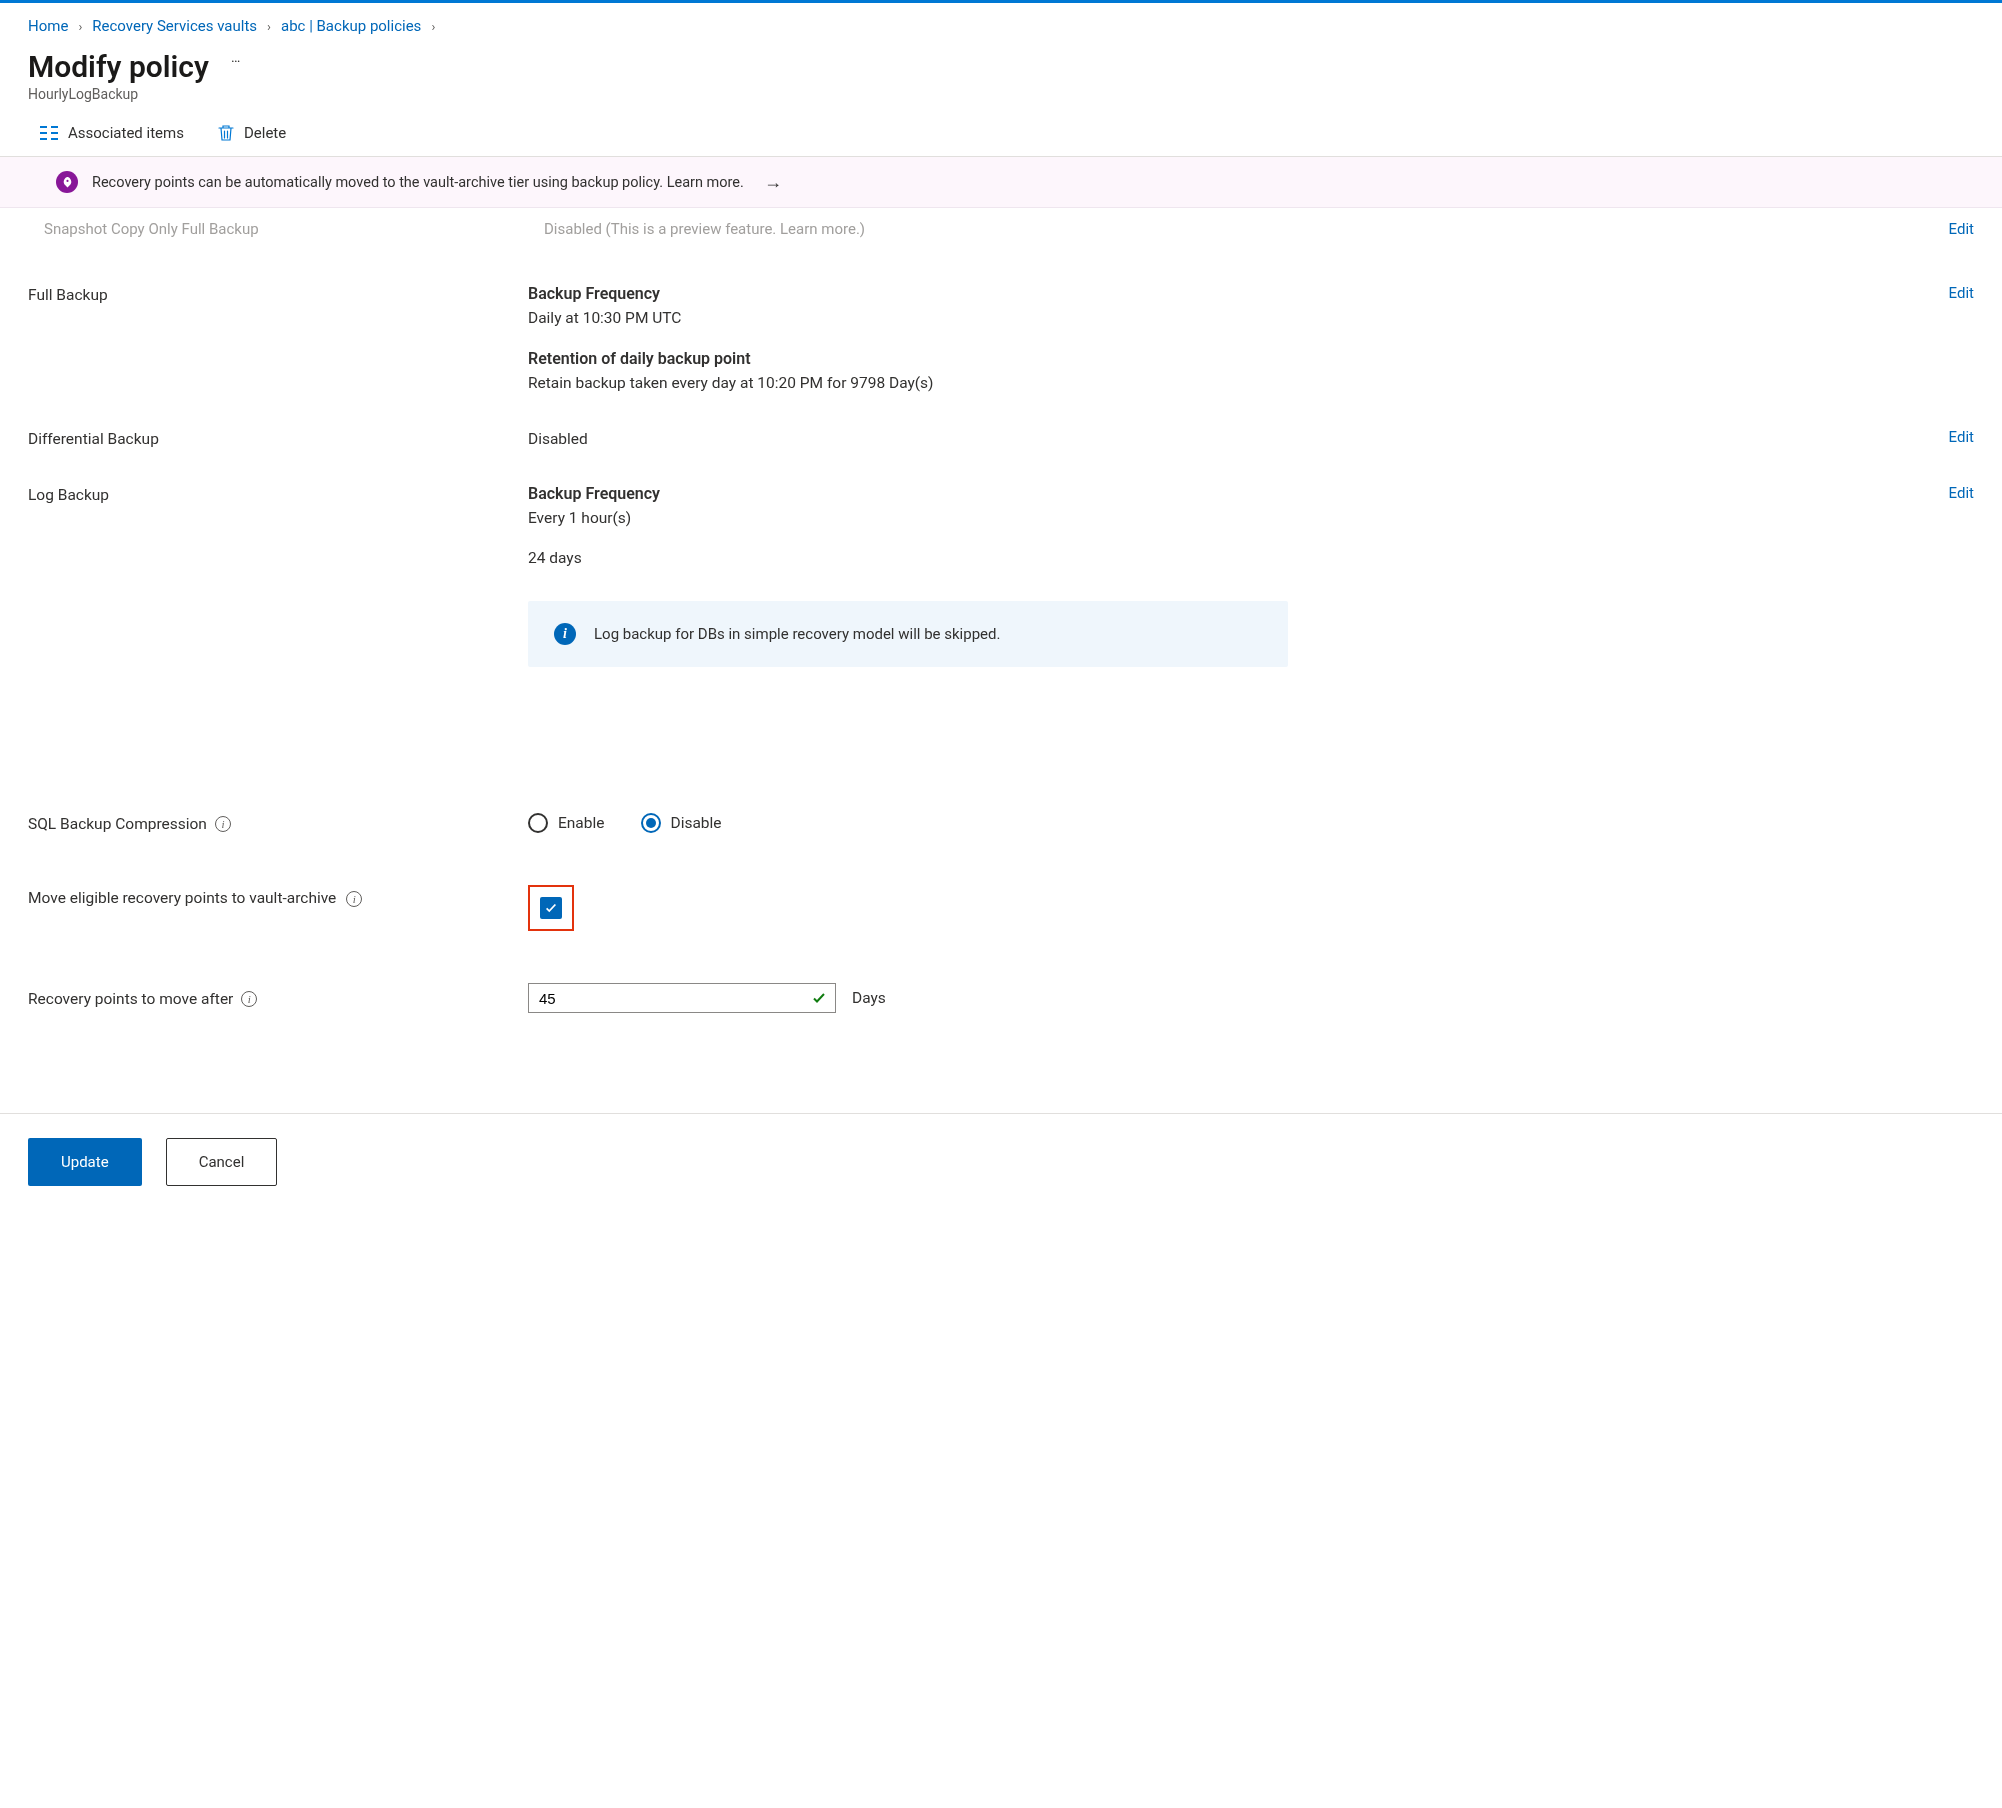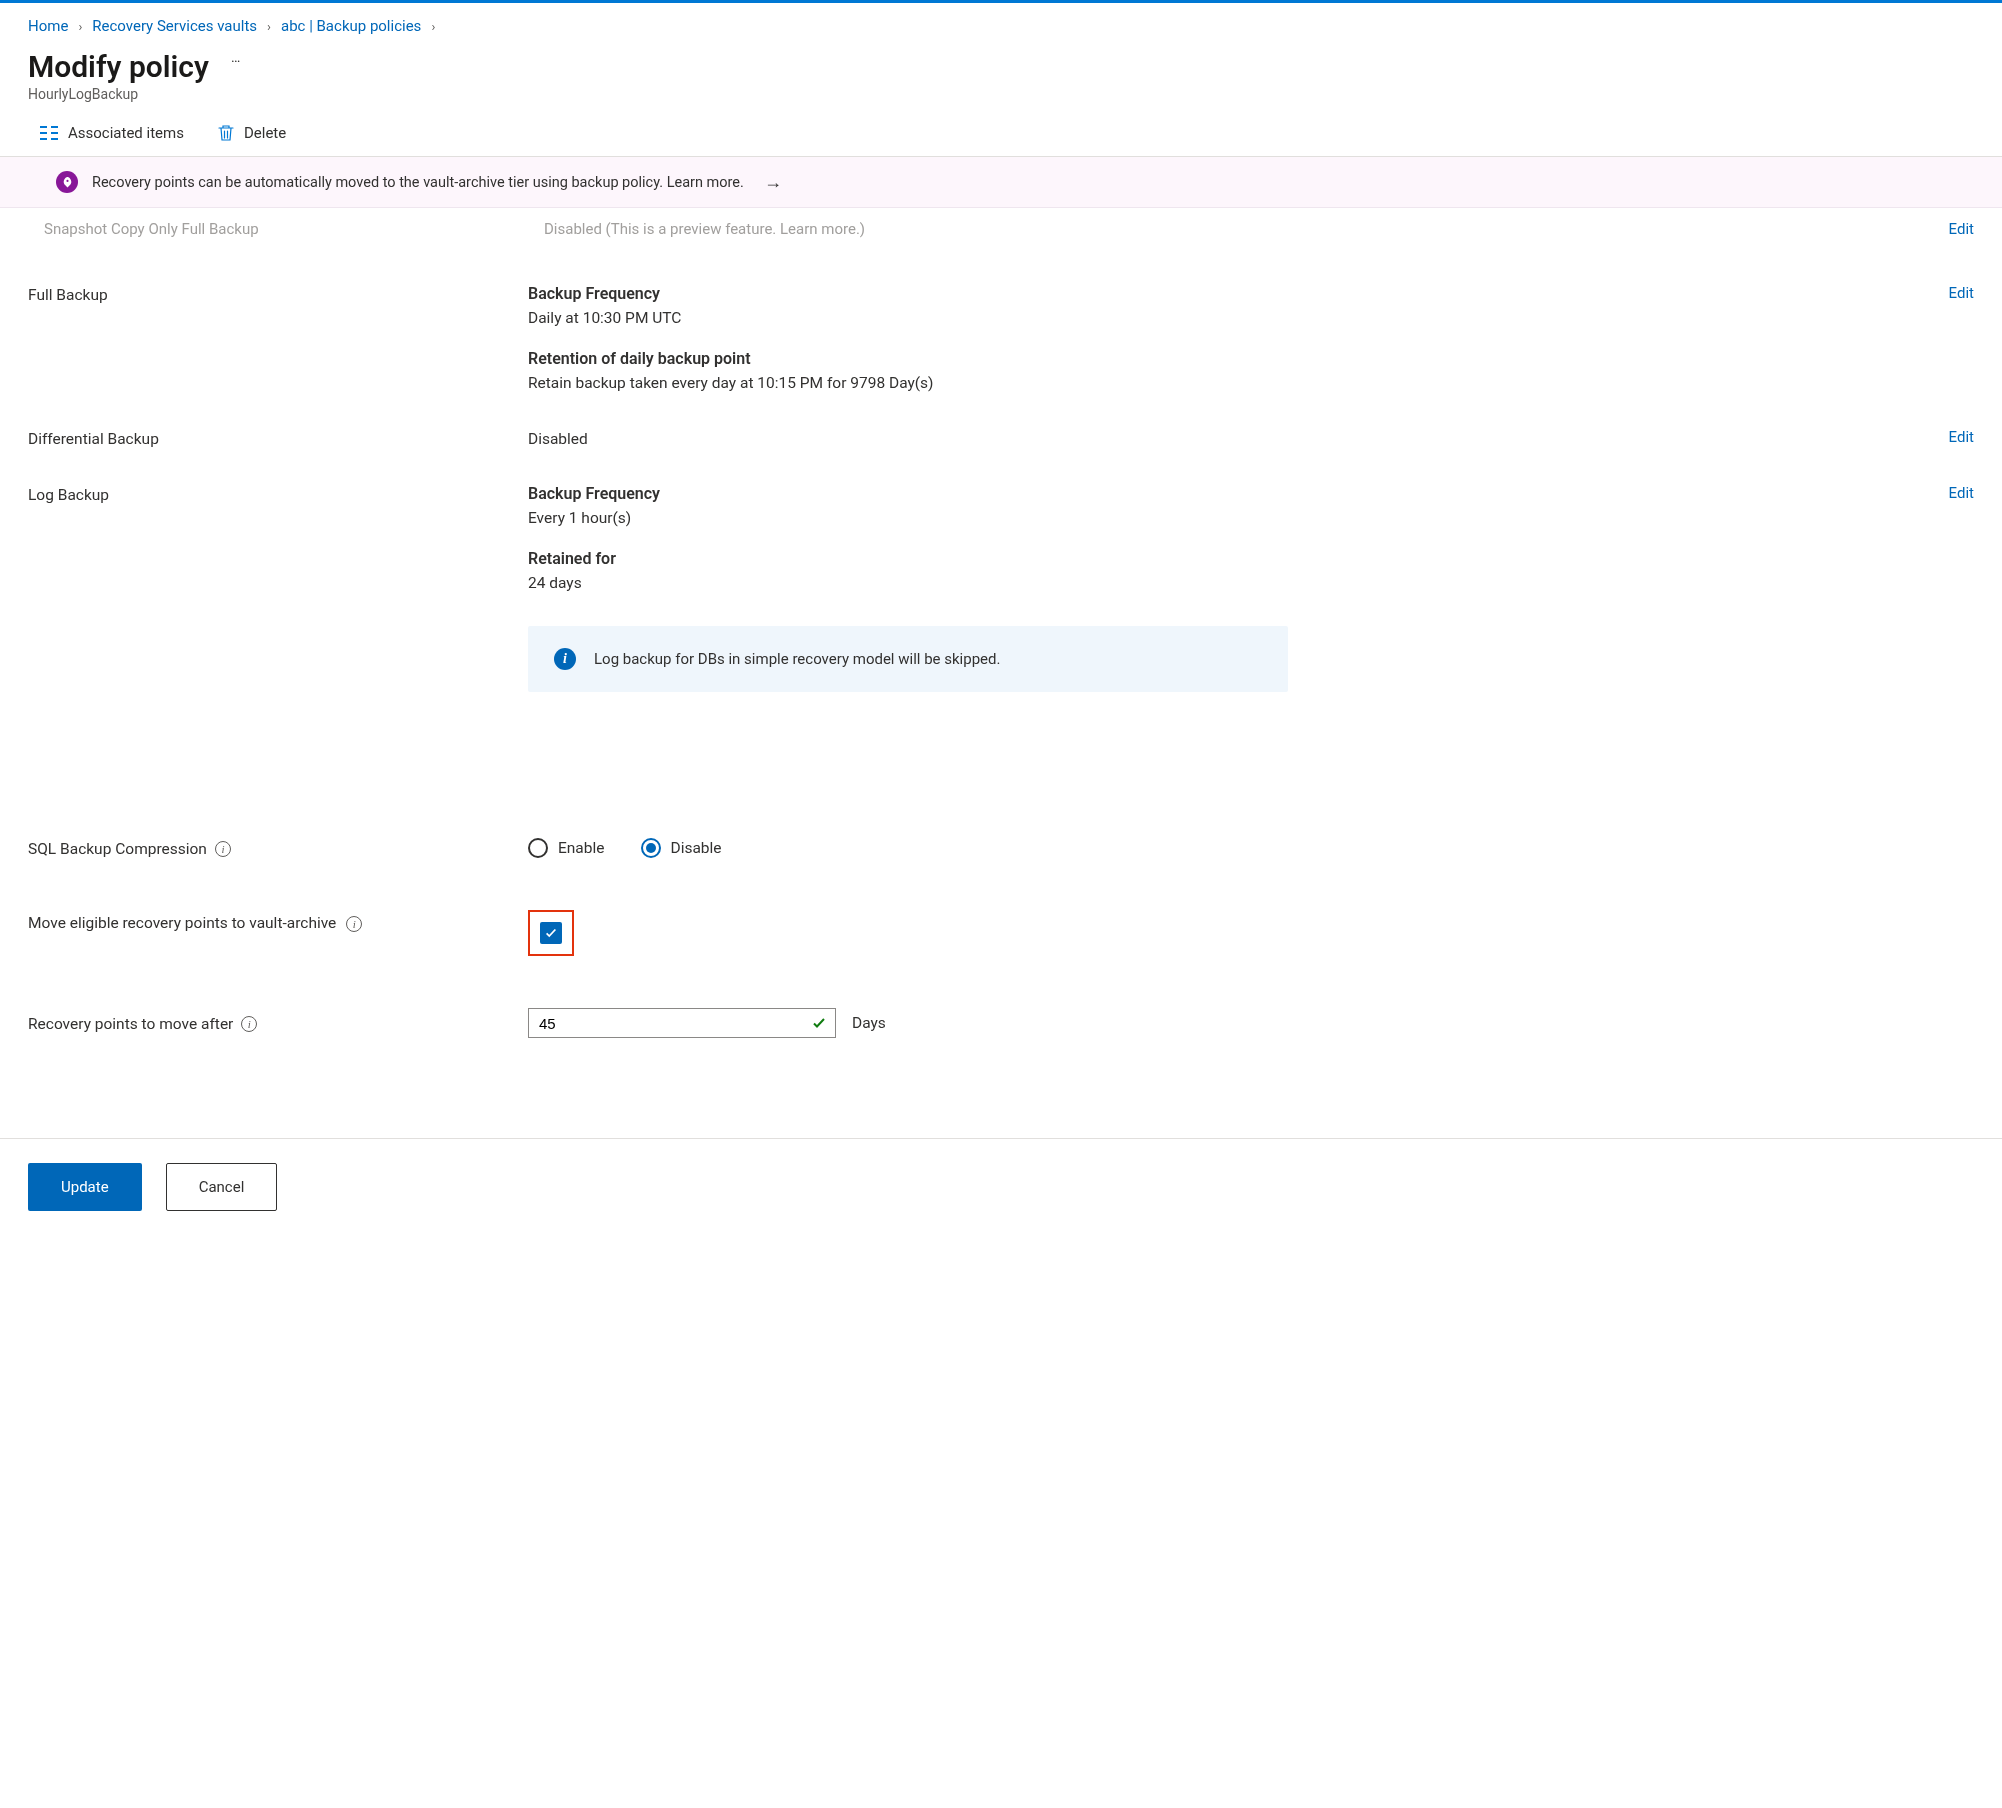--- a/index.html
+++ b/index.html
@@ -210,39 +210,38 @@
       <div class="mid">Disabled (This is a preview feature. Learn more.)</div>
       <div class="edit"><span class="edit-link">Edit</span></div>
     </div>
 
     <div class="section">
       <div class="left-label">Full Backup</div>
       <div class="mid">
         <div class="heading">Backup Frequency</div>
         <div class="value">Daily at 10:30 PM UTC</div>
         <div class="heading">Retention of daily backup point</div>
-        <div class="value last">Retain backup taken every day at 10:15 PM for 9798 Day(s)</div>
+        <div class="value last">Retain backup taken every day at 10:20 PM for 9798 Day(s)</div>
       </div>
       <div class="edit"><span class="edit-link">Edit</span></div>
     </div>
 
     <div class="section">
       <div class="left-label">Differential Backup</div>
       <div class="mid">
         <div class="value last" style="margin-top:2px;">Disabled</div>
       </div>
       <div class="edit"><span class="edit-link">Edit</span></div>
     </div>
 
     <div class="section">
       <div class="left-label">Log Backup</div>
       <div class="mid">
         <div class="heading">Backup Frequency</div>
         <div class="value">Every 1 hour(s)</div>
-        <div class="heading">Retained for</div>
         <div class="value last">24 days</div>
         <div class="callout">
           <span class="info-badge">i</span>
           <span>Log backup for DBs in simple recovery model will be skipped.</span>
         </div>
       </div>
       <div class="edit"><span class="edit-link">Edit</span></div>
     </div>
 
     <div class="spacer-large"></div>

